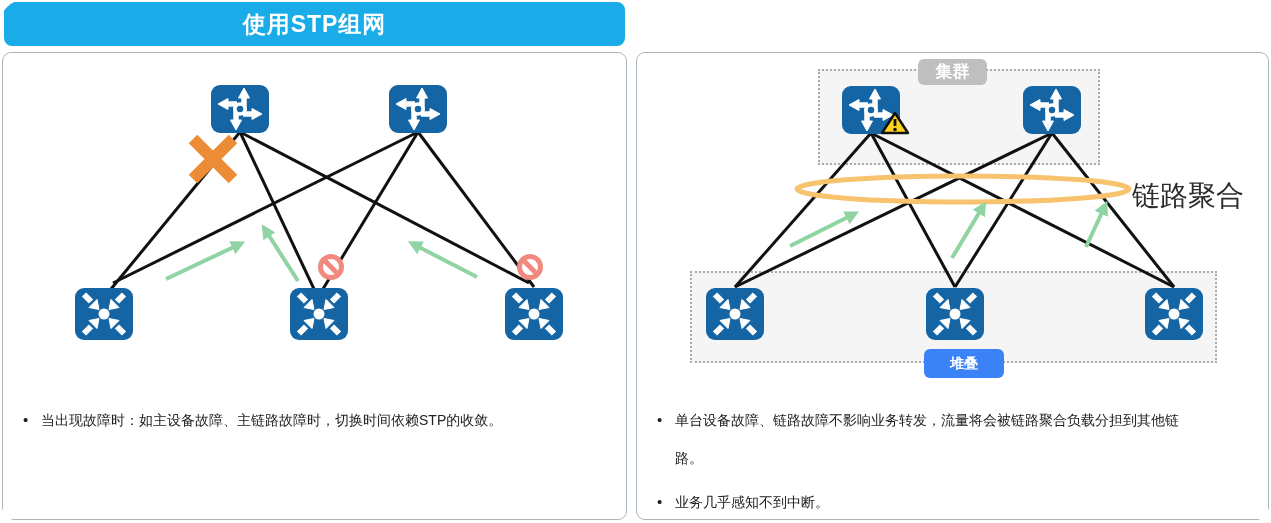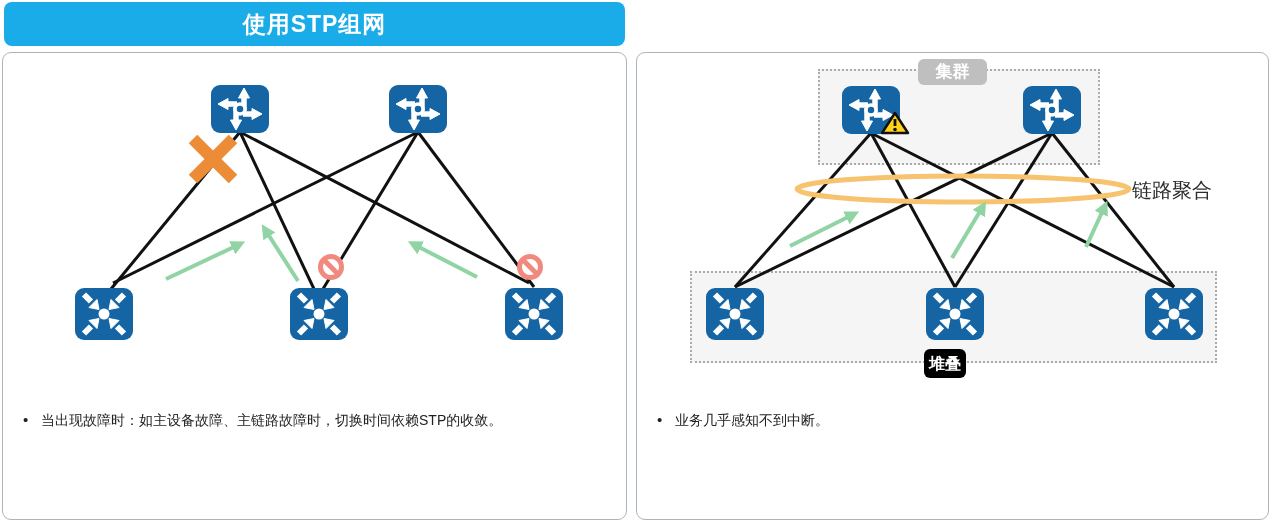--- a/index.html
+++ b/index.html
@@ -1,30 +1,30 @@
 <!DOCTYPE html>
 <html><head>
 <meta charset="utf-8">
 <style>
   html,body{margin:0;padding:0;background:#fff;}
   .canvas{position:relative;width:1271px;height:523px;background:#fff;overflow:hidden;
-          font-family:"Liberation Sans","DejaVu Sans",sans-serif;}
+          font-family:"Liberation Sans","DejaVu Sans",sans-serif;border-radius:24px;}
   .hdr{position:absolute;top:2px;height:44px;border-radius:8px;background:#19ACE9;
        color:#fff;font-weight:bold;font-size:23px;text-align:center;line-height:44px;letter-spacing:1px;}
   .panel{position:absolute;top:52px;height:468px;background:#fff;border:1.5px solid #ADB5BC;
          border-radius:9px;box-sizing:border-box;}
   .overlay{position:absolute;left:0;top:0;}
   .device{position:absolute;width:60px;}
   .device svg{display:block;}
   .dashedbox{position:absolute;background:#F5F5F6;border:2px dotted #ABABAB;box-sizing:border-box;z-index:0;}
   .badge{position:absolute;color:#fff;font-weight:bold;font-size:17px;text-align:center;
          border-radius:6px;z-index:5;}
   .badge.cluster{background:#BFBFBF;width:69px;height:26px;line-height:26px;}
-  .badge.stack{background:#000000;width:42px;height:29px;line-height:29px;font-size:16px;}
-  .agg-label{position:absolute;font-size:20px;color:#2B2B2B;z-index:4;white-space:nowrap;}
+  .badge.stack{background:#3b82f6;width:80px;height:29px;line-height:29px;font-size:14px;}
+  .agg-label{position:absolute;font-size:28px;color:#2B2B2B;z-index:4;white-space:nowrap;}
   .bullets{position:absolute;left:16px;top:348px;width:538px;z-index:4;}
   .bullet-row{position:relative;padding-left:22px;font-size:14px;line-height:38px;color:#212121;}
   .bullet-row + .bullet-row{margin-top:6px;}
   .bullet-row::before{content:"•";position:absolute;left:4px;top:0;font-size:15px;color:#212121;}
   svg{overflow:visible;}
   .links{z-index:1;}
   .devz{z-index:3;}
   .warn{position:absolute;z-index:4;}
 </style>
 </head>
@@ -342,17 +342,18 @@
           <g transform="translate(60,54) scale(-1,-1)">
               <line x1="10" y1="7.5" x2="17" y2="14.5" stroke-width="6"></line>
               <polygon points="25,22.5 23,12.5 15,20.5"></polygon>
             </g>
         </g>
         <circle cx="30" cy="27" r="5.5" fill="#fff"></circle>
       </svg>
     </div>
 
     <div class="bullets">
+      <div class="bullet-row">单台设备故障、链路故障不影响业务转发，流量将会被链路聚合负载分担到其他链路。</div>
       <div class="bullet-row">业务几乎感知不到中断。</div>
     </div>
   </div>
 
 </div>
 
 </body></html>

